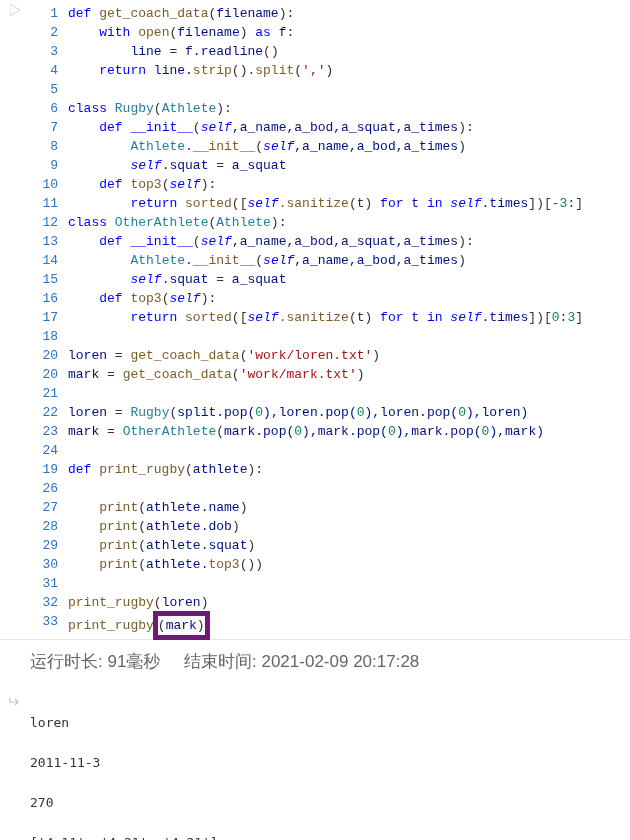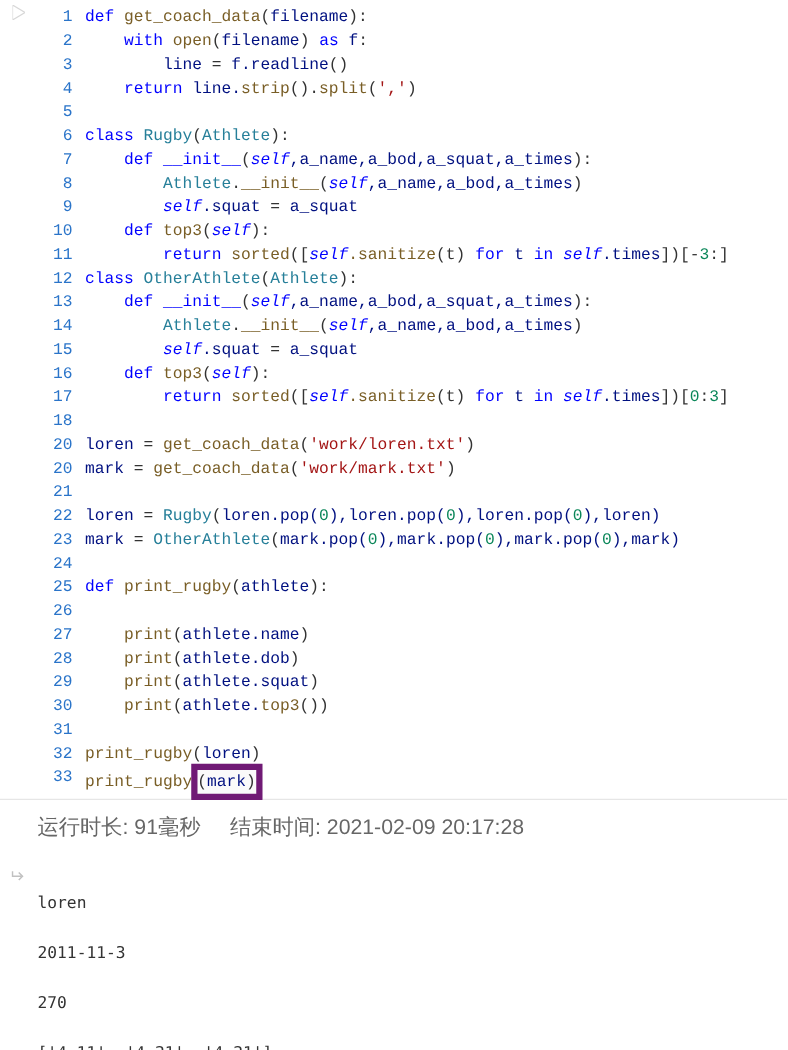--- a/index.html
+++ b/index.html
@@ -112,21 +112,21 @@
     <div>15</div>
     <div>16</div>
     <div>17</div>
     <div>18</div>
     <div>20</div>
     <div>20</div>
     <div>21</div>
     <div>22</div>
     <div>23</div>
     <div>24</div>
-    <div>25</div>
+    <div>19</div>
     <div>26</div>
     <div>27</div>
     <div>28</div>
     <div>29</div>
     <div>30</div>
     <div>31</div>
     <div>32</div>
     <div>33</div>
   </div>
   <div class="code">
@@ -144,21 +144,21 @@
     <div class="line"><span class="kw">class</span><span class="cls"> OtherAthlete</span><span>(</span><span class="cls">Athlete</span><span>):</span></div>
     <div class="line">    <span class="kw">def</span><span class="mag"> __init__</span><span>(</span><span class="self">self</span><span class="var">,a_name,a_bod,a_squat,a_times</span><span>):</span></div>
     <div class="line">        <span class="cls">Athlete</span><span>.</span><span class="fn">__init__</span><span>(</span><span class="self">self</span><span class="var">,a_name,a_bod,a_times</span><span>)</span></div>
     <div class="line">        <span class="self">self</span><span class="var">.squat </span><span>=</span><span class="var"> a_squat</span></div>
     <div class="line">    <span class="kw">def</span><span class="fn"> top3</span><span>(</span><span class="self">self</span><span>):</span></div>
     <div class="line">        <span class="kw">return</span><span class="fn"> sorted</span><span>([</span><span class="self">self</span><span class="fn">.sanitize</span><span>(t) </span><span class="kw">for</span><span class="var"> t </span><span class="kw">in</span><span class="self"> self</span><span class="var">.times</span><span>])[</span><span class="num">0</span><span>:</span><span class="num">3</span><span>]</span></div>
     <div class="line"></div>
     <div class="line"><span class="var">loren </span><span>=</span><span class="fn"> get_coach_data</span><span>(</span><span class="str">'work/loren.txt'</span><span>)</span></div>
     <div class="line"><span class="var">mark </span><span>=</span><span class="fn"> get_coach_data</span><span>(</span><span class="str">'work/mark.txt'</span><span>)</span></div>
     <div class="line"></div>
-    <div class="line"><span class="var">loren </span><span>=</span><span class="cls"> Rugby</span><span>(</span><span class="var">loren.pop(</span><span class="num">0</span><span class="var">),loren.pop(</span><span class="num">0</span><span class="var">),loren.pop(</span><span class="num">0</span><span class="var">),loren)</span></div>
+    <div class="line"><span class="var">loren </span><span>=</span><span class="cls"> Rugby</span><span>(</span><span class="var">split.pop(</span><span class="num">0</span><span class="var">),loren.pop(</span><span class="num">0</span><span class="var">),loren.pop(</span><span class="num">0</span><span class="var">),loren)</span></div>
     <div class="line"><span class="var">mark </span><span>=</span><span class="cls"> OtherAthlete</span><span>(</span><span class="var">mark.pop(</span><span class="num">0</span><span class="var">),mark.pop(</span><span class="num">0</span><span class="var">),mark.pop(</span><span class="num">0</span><span class="var">),mark)</span></div>
     <div class="line"></div>
     <div class="line"><span class="kw">def</span><span class="fn"> print_rugby</span><span>(</span><span class="var">athlete</span><span>):</span></div>
     <div class="line"></div>
     <div class="line">    <span class="fn">print</span><span>(</span><span class="var">athlete.name</span><span>)</span></div>
     <div class="line">    <span class="fn">print</span><span>(</span><span class="var">athlete.dob</span><span>)</span></div>
     <div class="line">    <span class="fn">print</span><span>(</span><span class="var">athlete.squat</span><span>)</span></div>
     <div class="line">    <span class="fn">print</span><span>(</span><span class="var">athlete.</span><span class="fn">top3</span><span>())</span></div>
     <div class="line"></div>
     <div class="line"><span class="fn">print_rugby</span><span>(</span><span class="var">loren</span><span>)</span></div>

